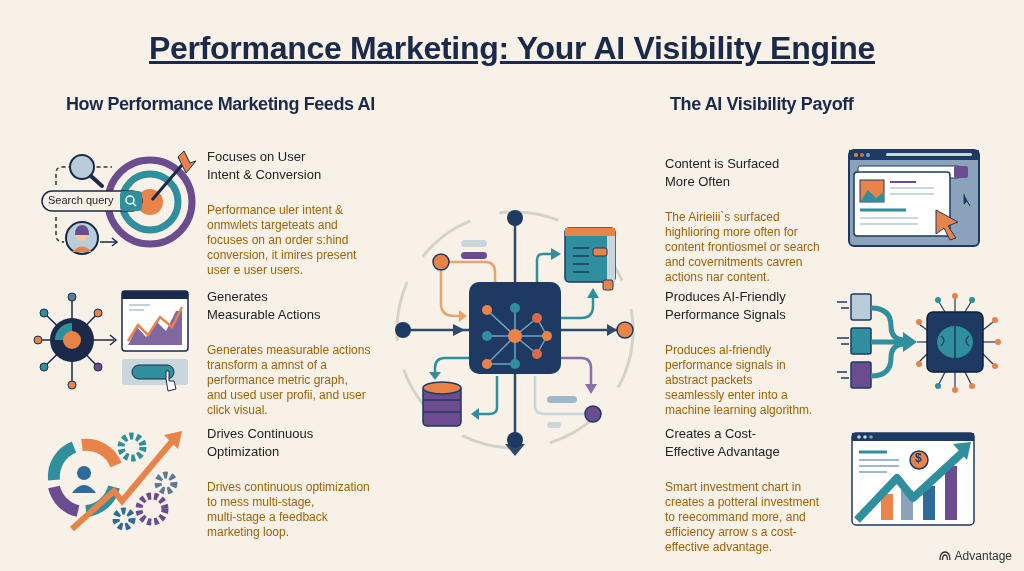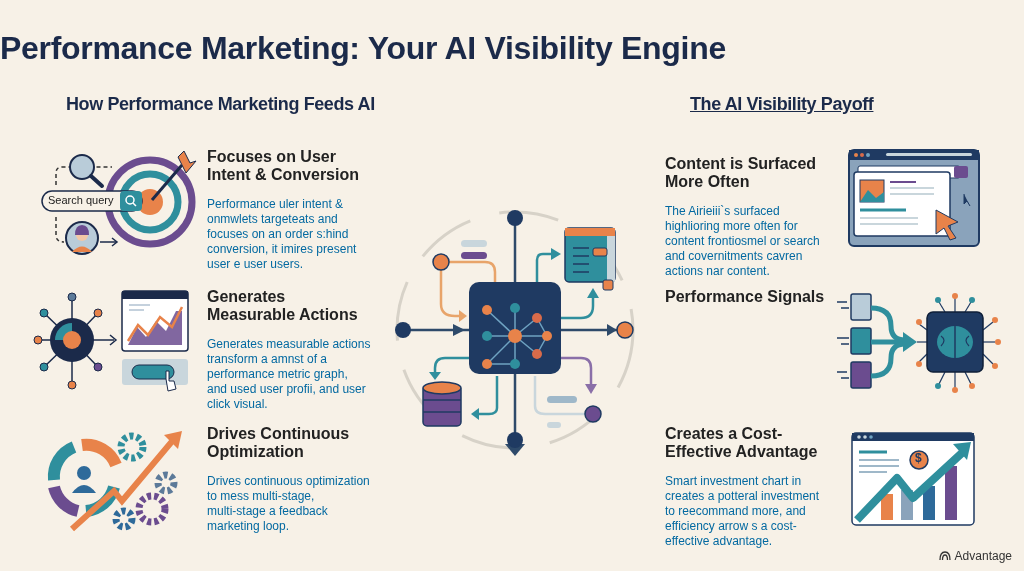--- a/index.html
+++ b/index.html
@@ -4,44 +4,44 @@
 <style>
   html, body { margin: 0; padding: 0; }
   body {
     width: 1024px; height: 571px; overflow: hidden;
     background: #f7f1e7;
     font-family: "Liberation Sans", "DejaVu Sans", sans-serif;
     color: #1f2937;
     position: relative;
   }
   .title {
-    position: absolute; left: 0; top: 30px; width: 1024px; text-align: left;
-    font-size: 32px; font-weight: bold; color: #1b2a4a; letter-spacing: -0.3px;
+    position: absolute; left: 0; top: 30px; width: 1024px; text-align: center;
+    font-size: 32px; font-weight: bold; color: #1b2a4a; letter-spacing: -0.3px; text-decoration: underline;
   }
   .section-head {
     position: absolute; top: 94px; font-size: 18px; font-weight: bold; color: #1b2a4a;
     letter-spacing: -0.4px;
     margin-left: 24px;
   }
   .block { position: absolute; }
-  .block .h { font-size: 16px; font-weight: bold; color: #222; line-height: 18px; }
-  .block .b { font-size: 12px; color: #0369a1; line-height: 15px; margin-top: 13px; }
+  .block .h { font-size: 13px; font-weight: normal; color: #222; line-height: 18px; }
+  .block .b { font-size: 12px; color: #a16207; line-height: 15px; margin-top: 19px; }
   .icon { position: absolute; text-decoration: underline; }
   .watermark {
     position: absolute; right: 12px; bottom: 8px; font-size: 12px; color: #333;
     display: flex; align-items: center; gap: 4px;
   }
 </style>
 </head>
 <body>
 
 <div class="title">Performance Marketing: Your AI Visibility Engine</div>
 
 <div class="section-head" style="left:42px;">How Performance Marketing Feeds AI</div>
-<div class="section-head" style="left:666px;text-decoration:underline;">The AI Visibility Payoff</div>
+<div class="section-head" style="left:646px;">The AI Visibility Payoff</div>
 
 <div class="icon" style="left:32px;top:145px;width:170px;height:115px;">
   <svg width="170" height="115" viewBox="0 0 170 115">
     <path d="M24 40 L24 28 Q24 22 30 22 L80 22" fill="none" stroke="#333" stroke-width="1.5" stroke-dasharray="4 3"></path>
     <path d="M24 72 L24 90 Q24 97 32 97" fill="none" stroke="#333" stroke-width="1.5" stroke-dasharray="4 3"></path>
     <circle cx="50" cy="22" r="12" fill="#b9ccd9" stroke="#1b2a4a" stroke-width="2"></circle>
     <line x1="59" y1="31" x2="70" y2="41" stroke="#1b2a4a" stroke-width="4" stroke-linecap="round"></line>
     <circle cx="118" cy="57" r="42" fill="#f7f1e7" stroke="#6b4c8f" stroke-width="7"></circle>
     <circle cx="118" cy="57" r="28" fill="#f7f1e7" stroke="#2f8f9d" stroke-width="7"></circle>
     <circle cx="118" cy="57" r="13" fill="#e8834a"></circle>
@@ -258,21 +258,29 @@
     <line x1="12" y1="62" x2="58" y2="62" stroke="#2f8f9d" stroke-width="3"></line>
     <line x1="12" y1="70" x2="70" y2="70" stroke="#c9d6dc" stroke-width="2"></line>
     <line x1="12" y1="76" x2="70" y2="76" stroke="#c9d6dc" stroke-width="2"></line>
     <path d="M88 62 L110 74 L100 78 L108 90 L102 92 L96 80 L88 86 Z" fill="#e8834a" stroke="#1f3a62"></path>
     <path d="M116 46 L116 56 L119 53 L122 58" fill="#1f3a62" stroke="#1f3a62"></path>
   </svg>
 </div>
 
 <div class="block" style="left:665px;top:288px;width:180px;">
   <div class="h">
+    <div>Produces AI-Friendly</div>
     <div>Performance Signals</div>
+  </div>
+  <div class="b">
+    <div>Produces al-friendly</div>
+    <div>performance signals in</div>
+    <div>abstract packets</div>
+    <div>seamlessly enter into a</div>
+    <div>machine learning algorithm.</div>
   </div>
 </div>
 <div class="icon" style="left:835px;top:290px;width:180px;height:105px;">
   <svg width="180" height="105" viewBox="0 0 180 105">
     <g stroke="#1f3a62" stroke-width="1.5">
       <line x1="2" y1="12" x2="12" y2="12"></line>
         <line x1="6" y1="18" x2="14" y2="18"></line>
       <line x1="2" y1="48" x2="14" y2="48"></line>
         <line x1="6" y1="54" x2="14" y2="54"></line>
       <line x1="2" y1="82" x2="12" y2="82"></line>

